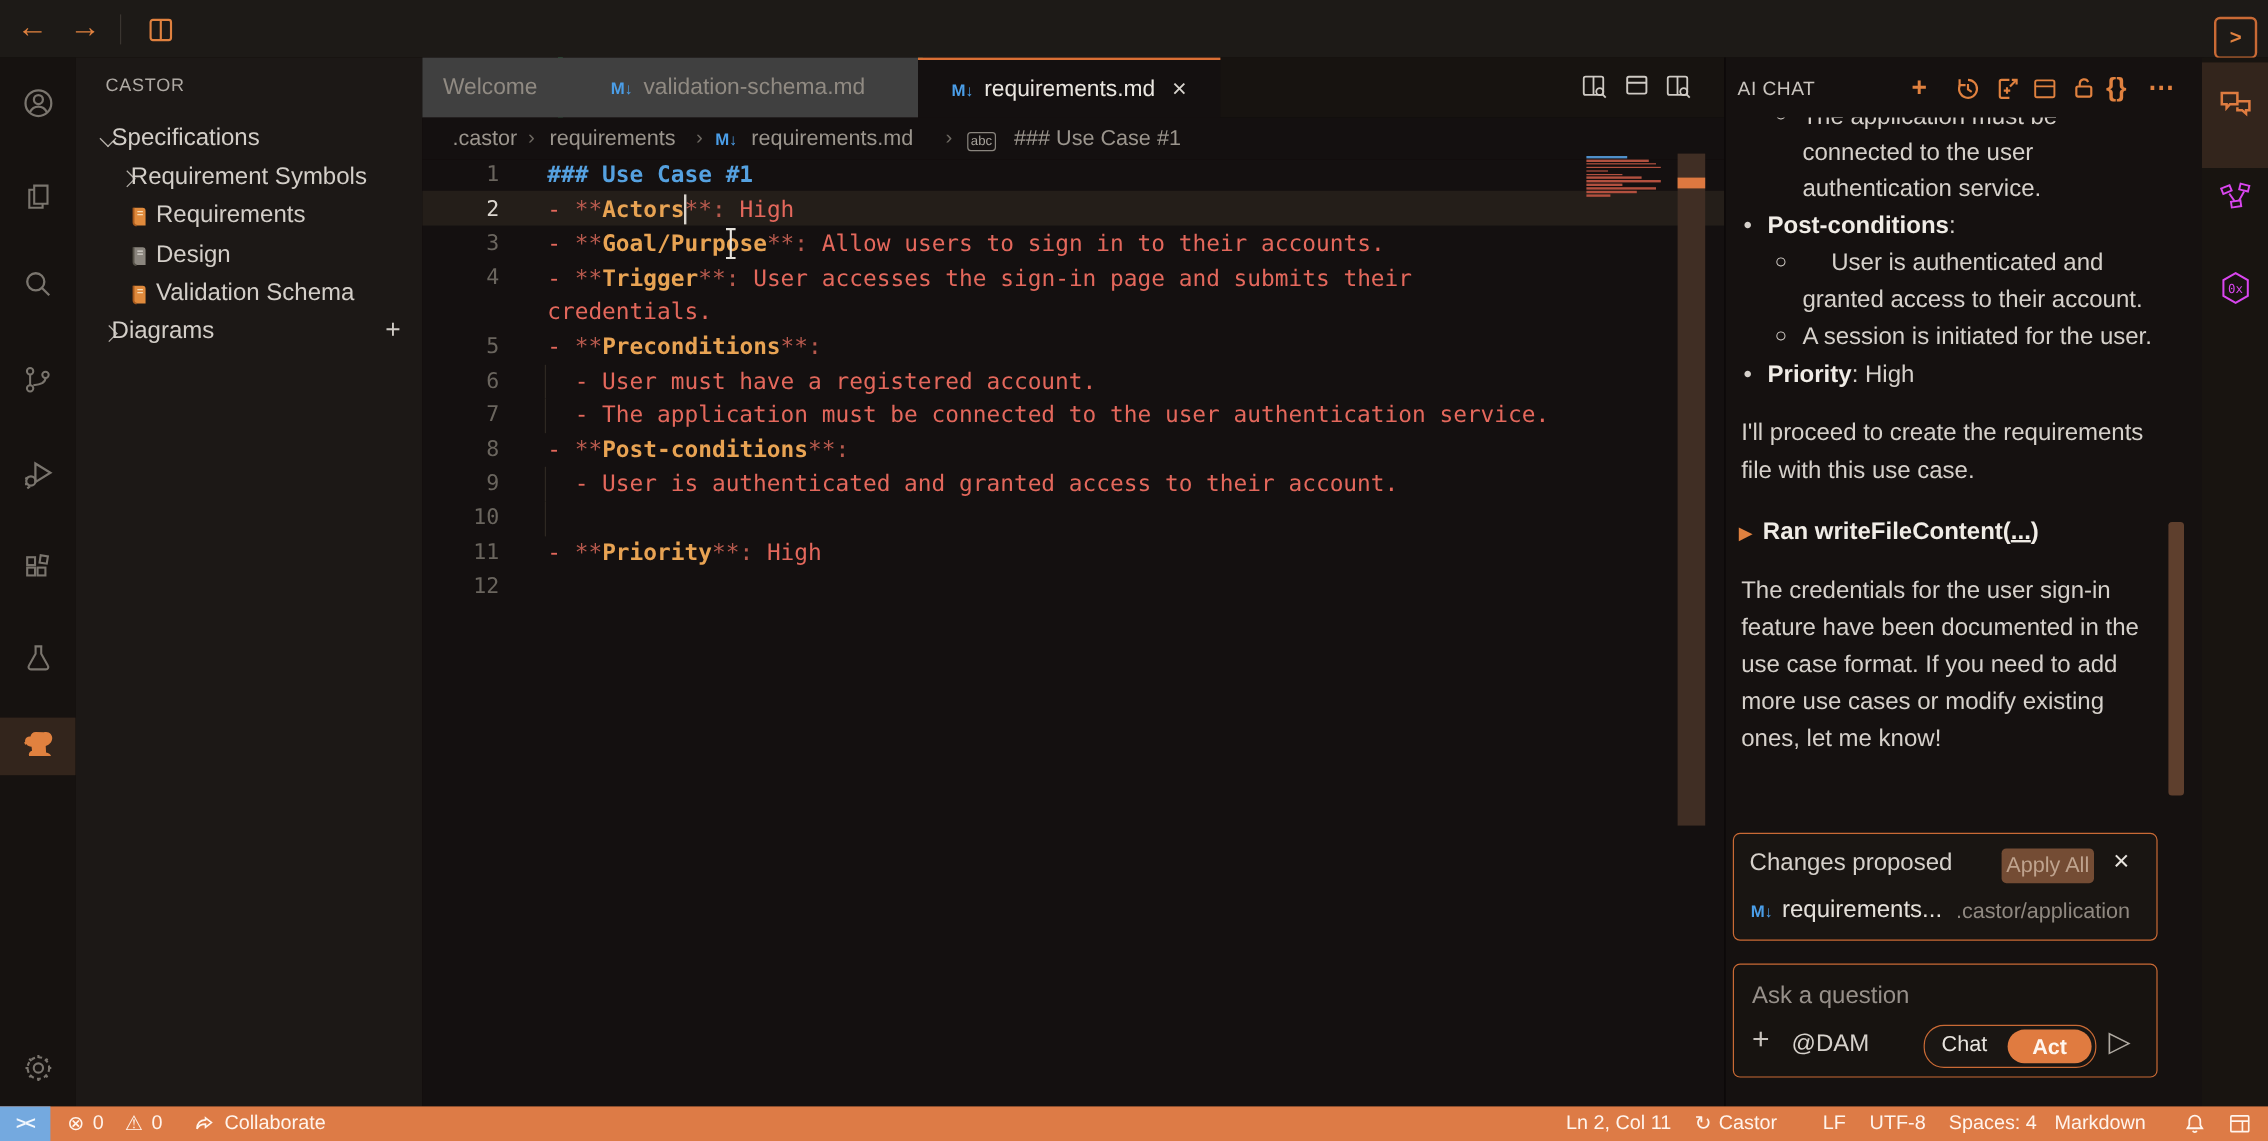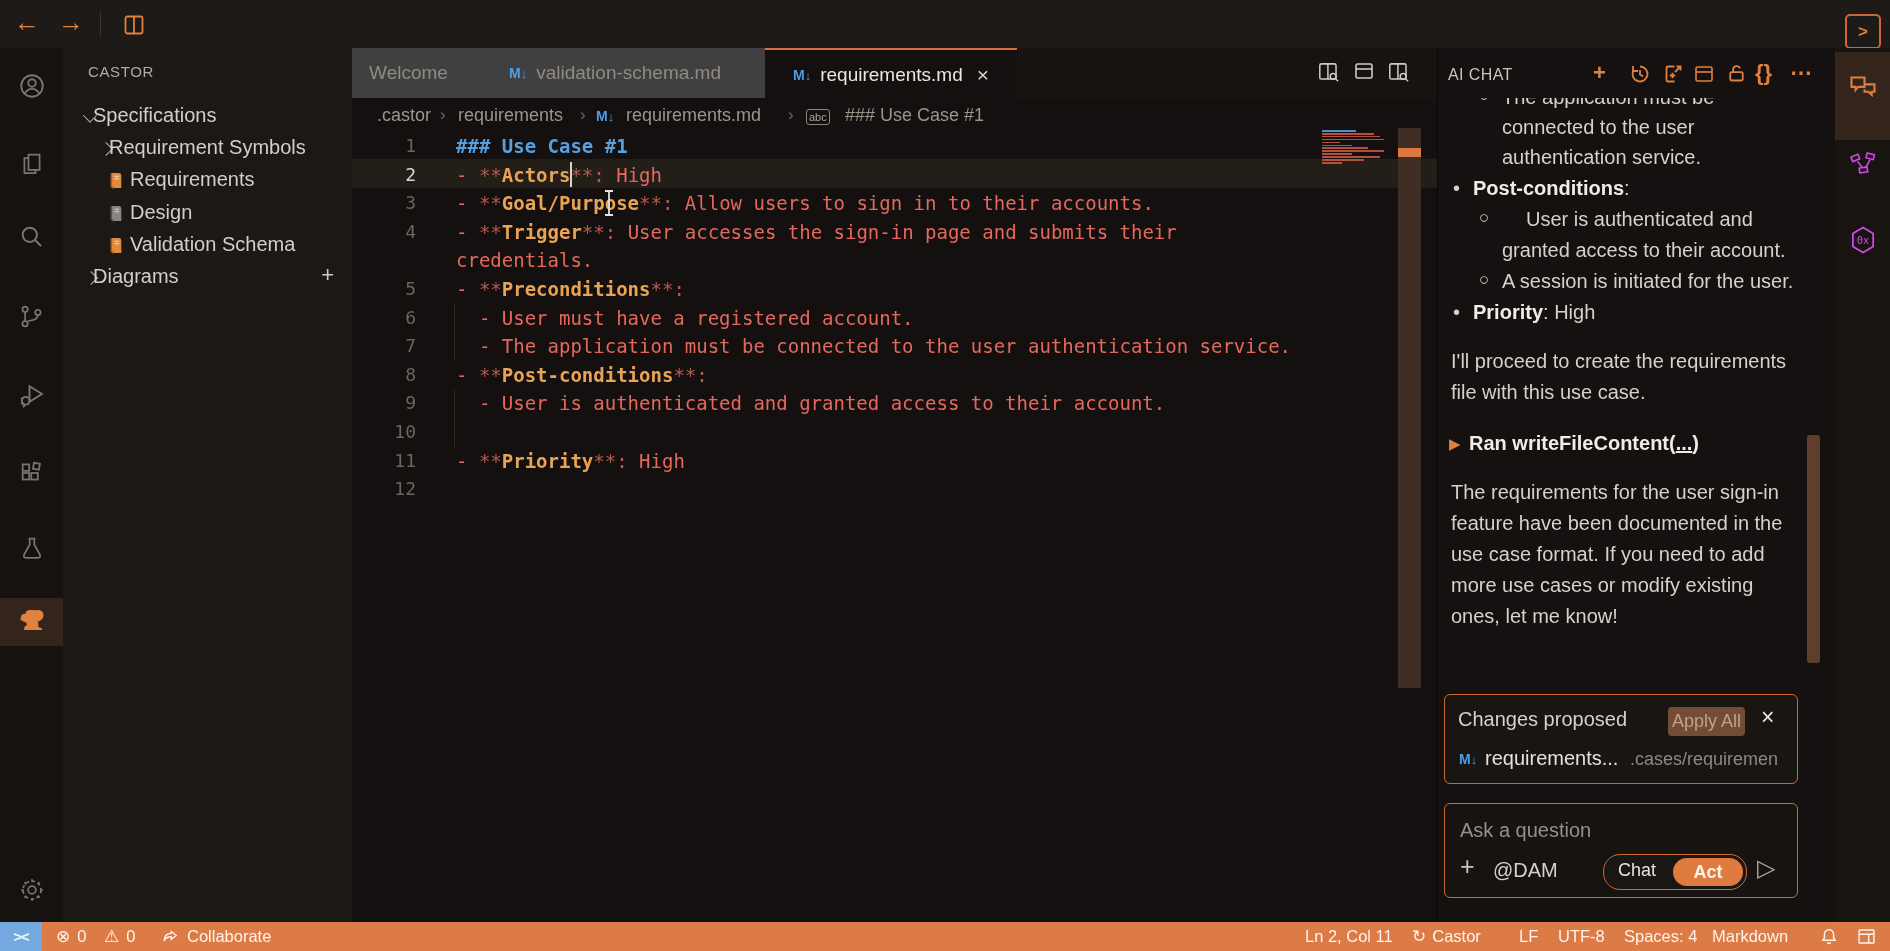--- a/index.html
+++ b/index.html
@@ -362,35 +362,35 @@
       <div class="chat-line" style="left: 64px; top: 110px; margin-left: 24px;"><span>User is authenticated and</span></div>
       <div class="chat-line" style="left: 64px; top: 141px;"><span>granted access to their account.</span></div>
       <div class="bullet" style="left: 41px; top: 172px; font-size: 17px;">○</div>
       <div class="chat-line" style="left: 64px; top: 172px;"><span>A session is initiated for the user.</span></div>
       <div class="bullet" style="left: 15px; top: 203px; font-size: 20px;">•</div>
       <div class="chat-line" style="left: 35px; top: 203px;"><b>Priority</b><span>: High</span></div>
       <div class="chat-line" style="left: 13px; top: 252px;"><span>I'll proceed to create the requirements</span></div>
       <div class="chat-line" style="left: 13px; top: 283px;"><span>file with this use case.</span></div>
       <div class="run-marker" style="left: 11px; top: 337px;">▶</div>
       <div class="chat-line" style="left: 31px; top: 334px;"><b>Ran writeFileContent(</b><b class="u">...</b><b>)</b></div>
-      <div class="chat-line" style="left: 13px; top: 383px;"><span>The requirements for the user sign-in</span></div>
+      <div class="chat-line" style="left: 13px; top: 383px;"><span>The credentials for the user sign-in</span></div>
       <div class="chat-line" style="left: 13px; top: 445px;"><span>use case format. If you need to add</span></div>
       <div class="chat-line" style="left: 13px; top: 414px;"><span>feature have been documented in the</span></div>
       <div class="chat-line" style="left: 13px; top: 476px;"><span>more use cases or modify existing</span></div>
       <div class="chat-line" style="left: 13px; top: 507px;"><span>ones, let me know!</span></div>
     </div>
   <div class="abs panel-scroll" style="left:369px;top:387px;width:13px;height:228px;"></div>
 
   <div id="changes-box" class="abs">
     <div id="changes-title" class="abs">Changes proposed</div>
     <div id="apply-all" class="abs">Apply All</div>
     <div id="changes-close" class="abs">×</div>
     <span class="abs md-ico" style="left:14px;top:56px;">M<span class="dn">↓</span></span>
     <div id="changes-file" class="abs" style="left:40px;">requirements...</div>
-    <div id="changes-path" class="abs">.cases/requiremen</div>
+    <div id="changes-path" class="abs">.castor/application</div>
   </div>
 
   <div id="input-box" class="abs">
     <div id="input-ph" class="abs">Ask a question</div>
     <div id="input-plus" class="abs">+</div>
     <div id="input-at" class="abs">@DAM</div>
     <div id="mode-toggle" class="abs">
       <span id="mode-chat">Chat</span>
       <span id="mode-act">Act</span>
     </div>

